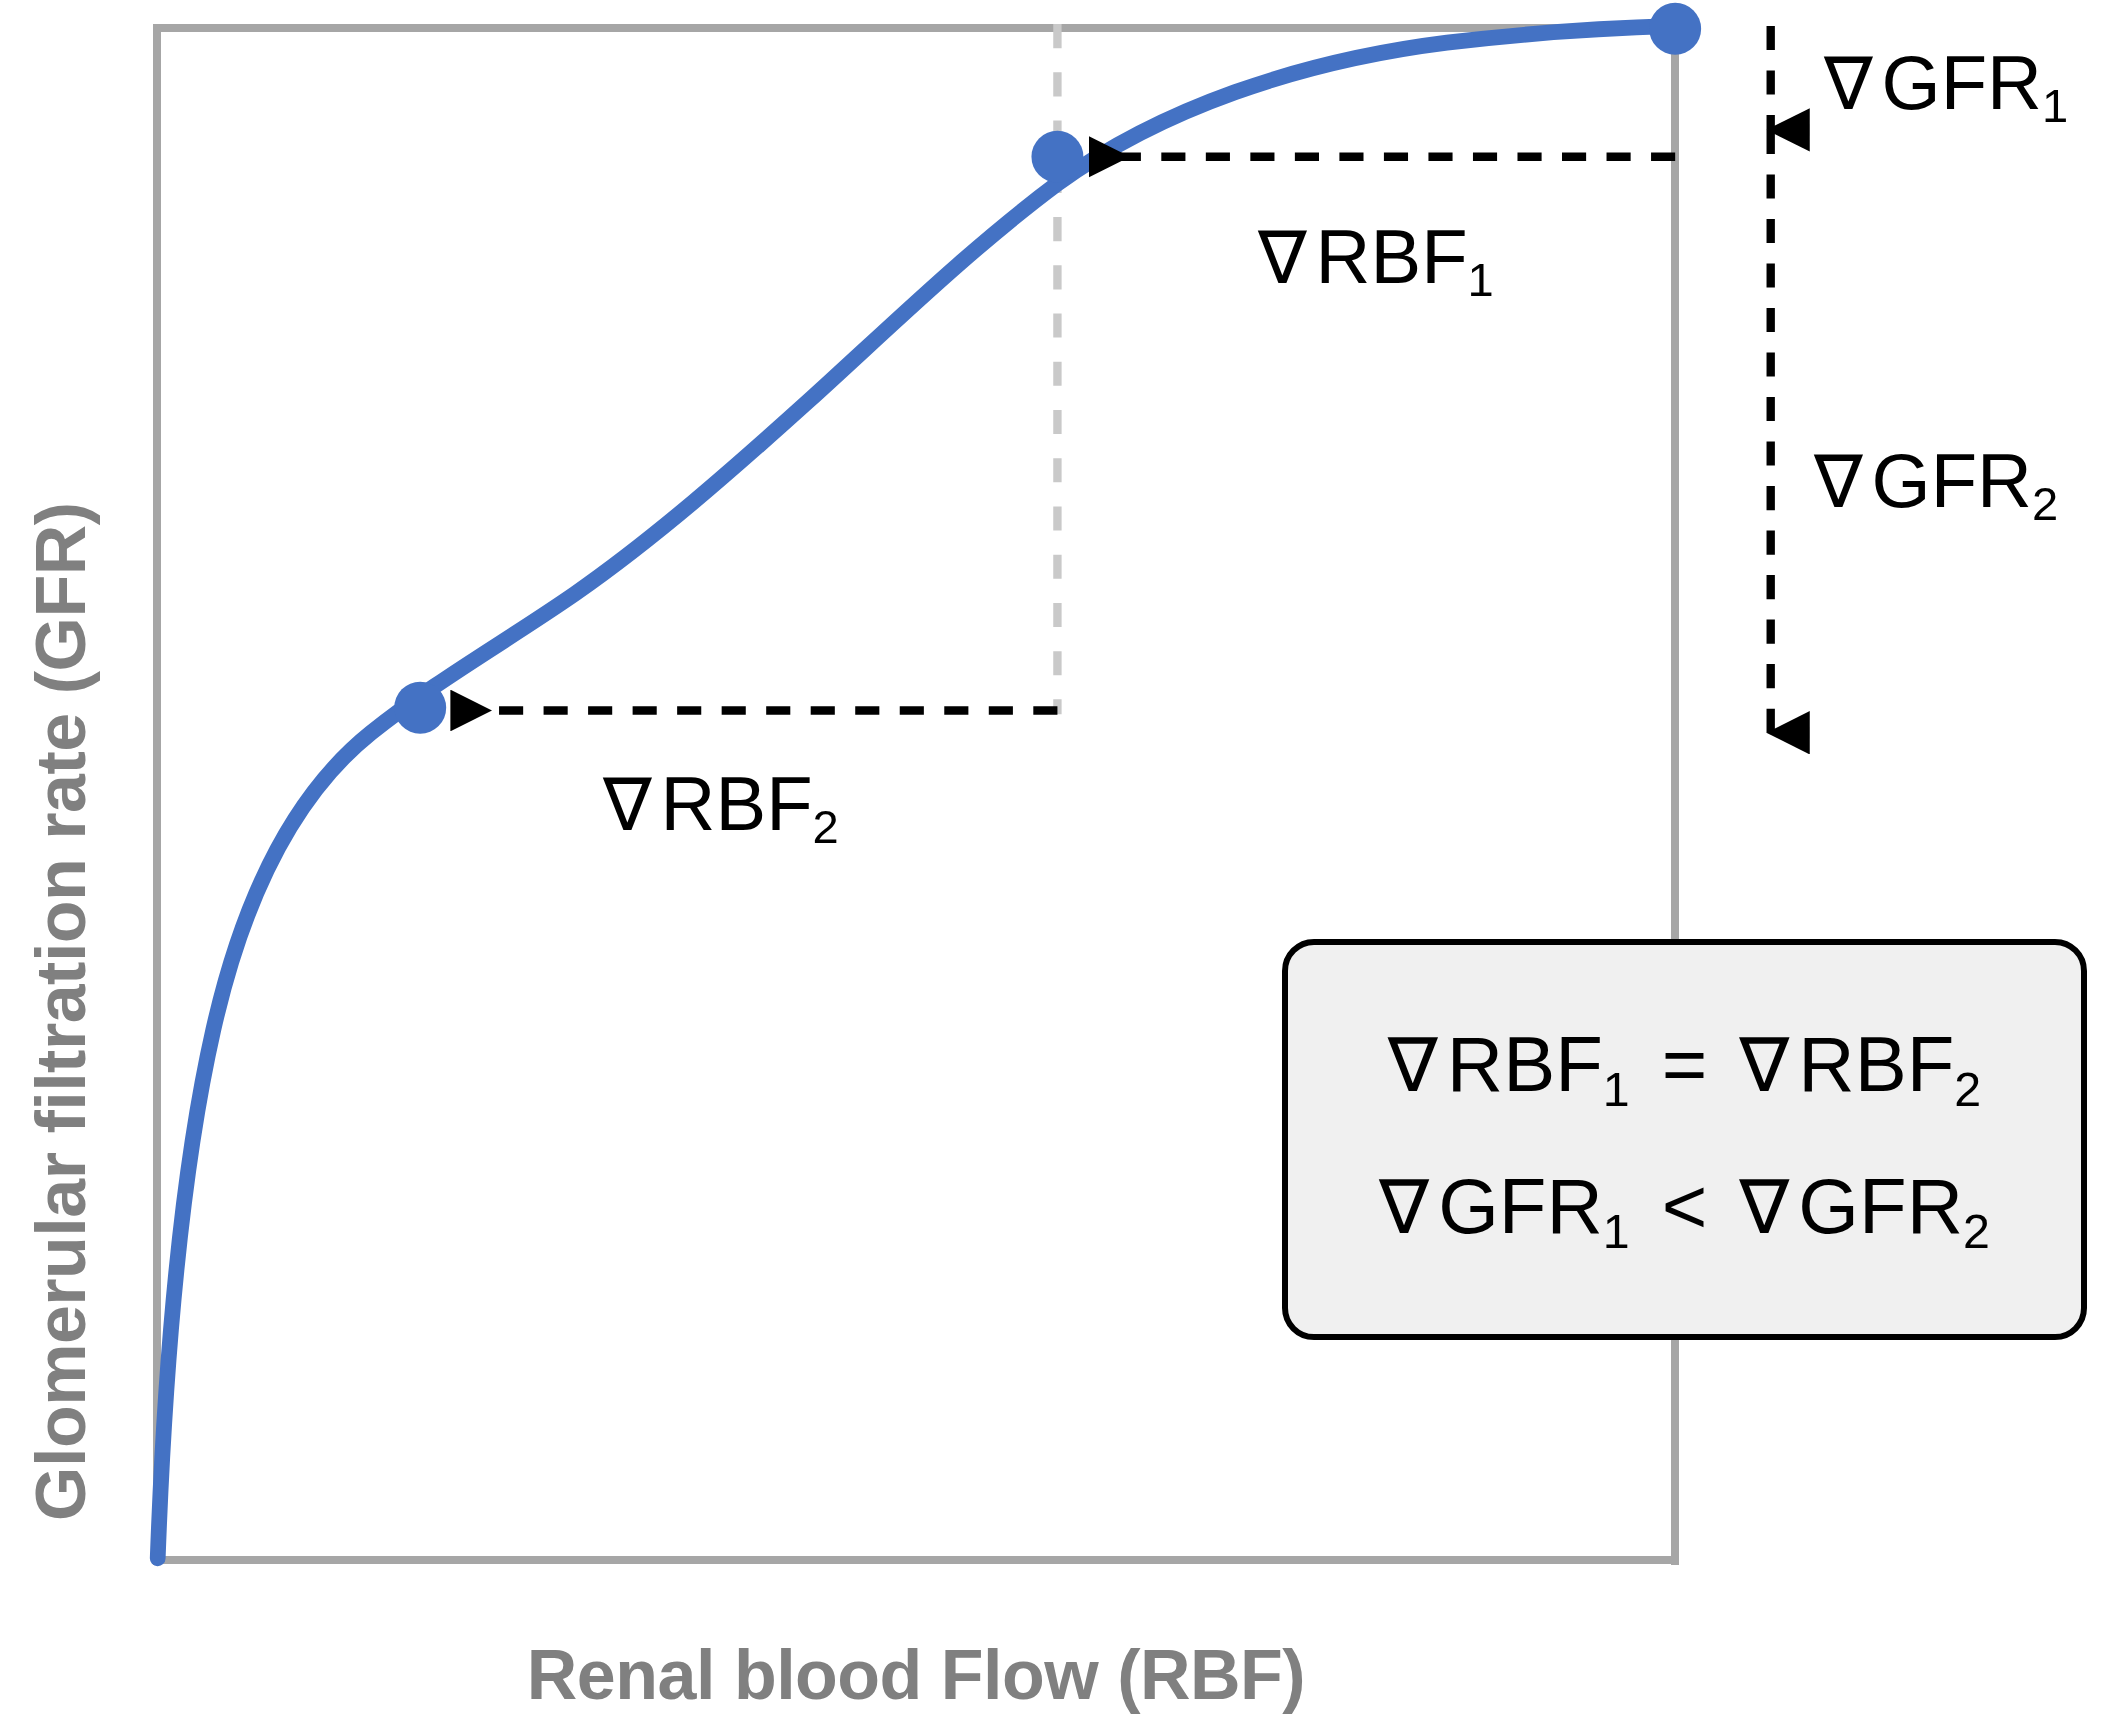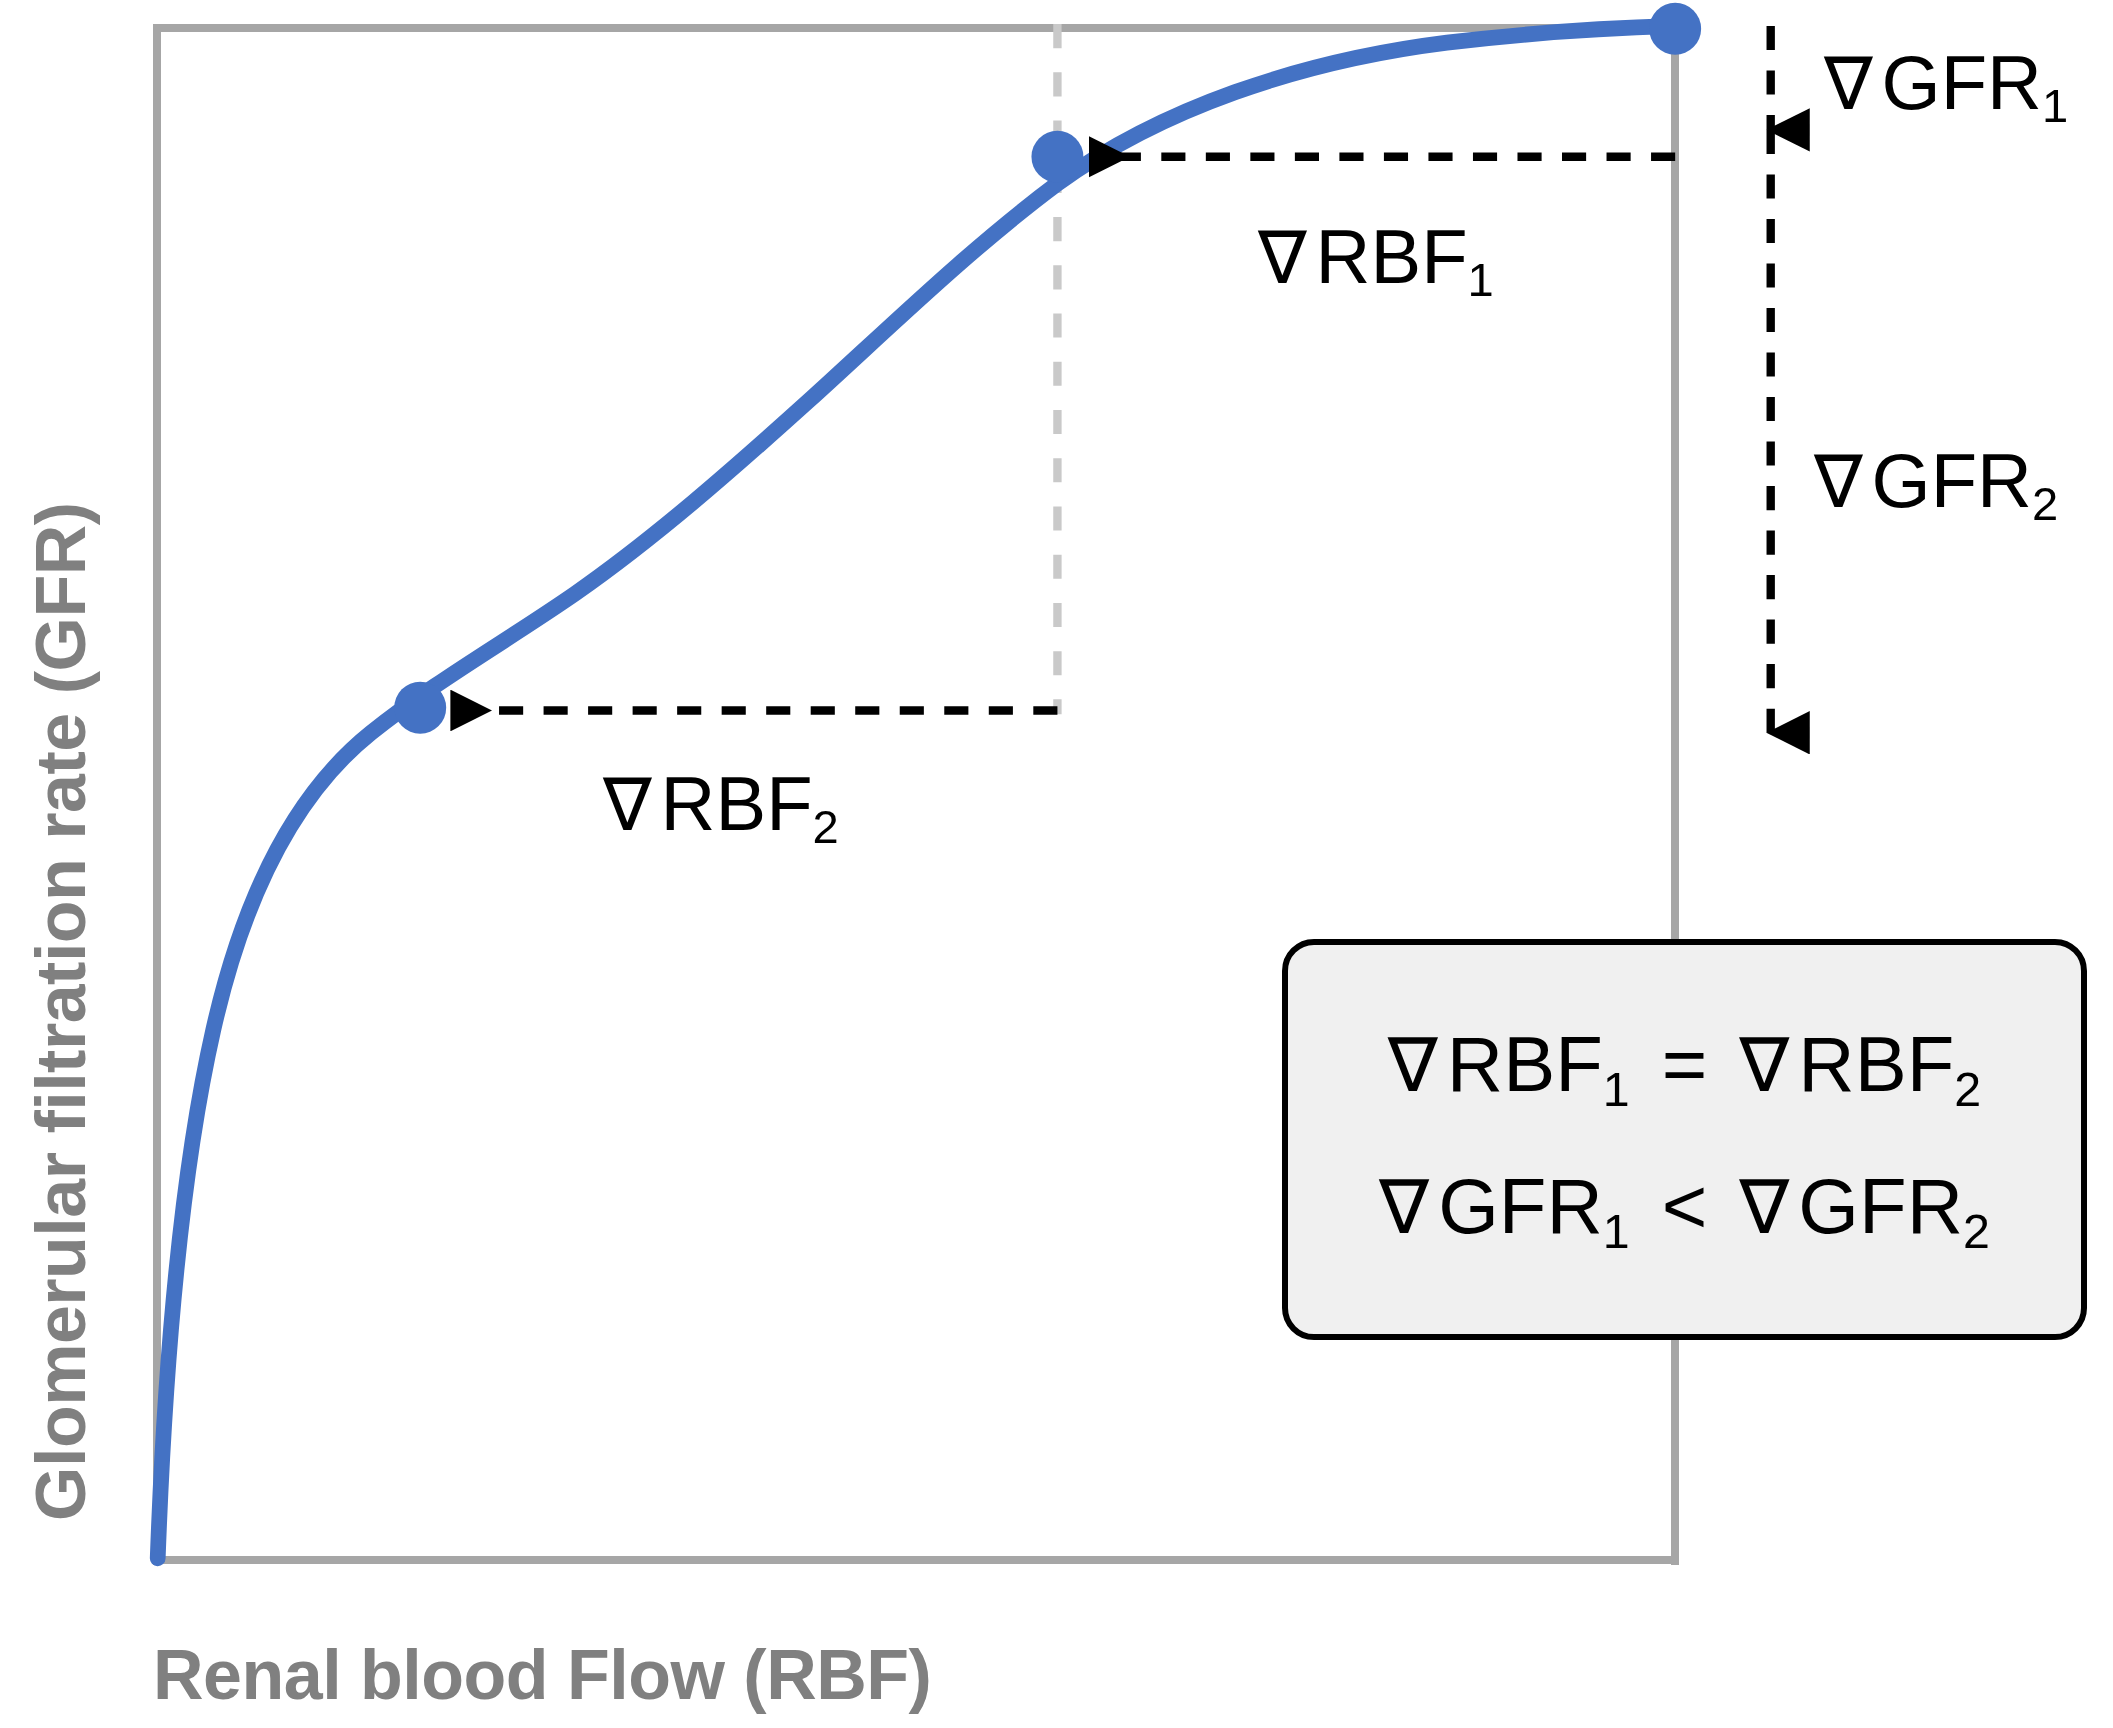--- a/index.html
+++ b/index.html
@@ -40,20 +40,21 @@
     transform-origin: 0 0;
     transform: rotate(-90deg) translate(-1521px, 16.7px);
     text-align: left;
   }
   #xlabel {
     left: 153px;
     top: 1634px;
     width: 1526px;
     font-size: 70px;
     line-height: 83px;
+    text-align: center;
   }
 
   
   #plot {
     position: absolute;
     left: 153px;
     top: 24px;
     width: 1526px;
     height: 1541px;
   }

